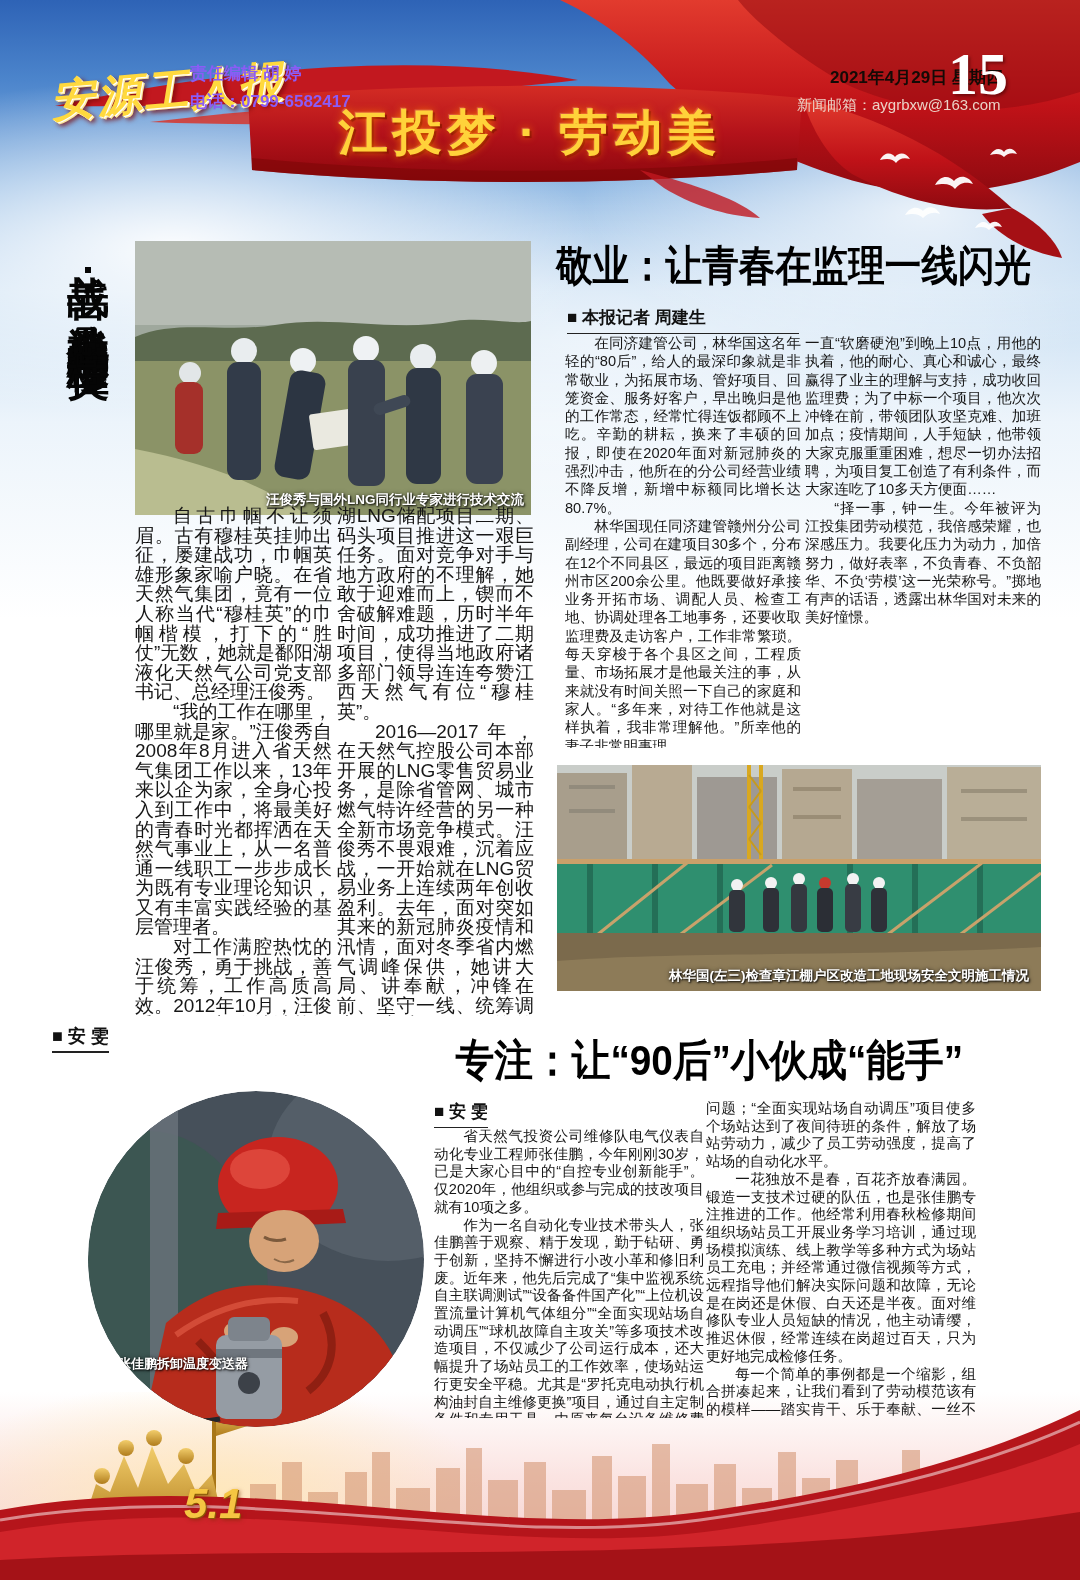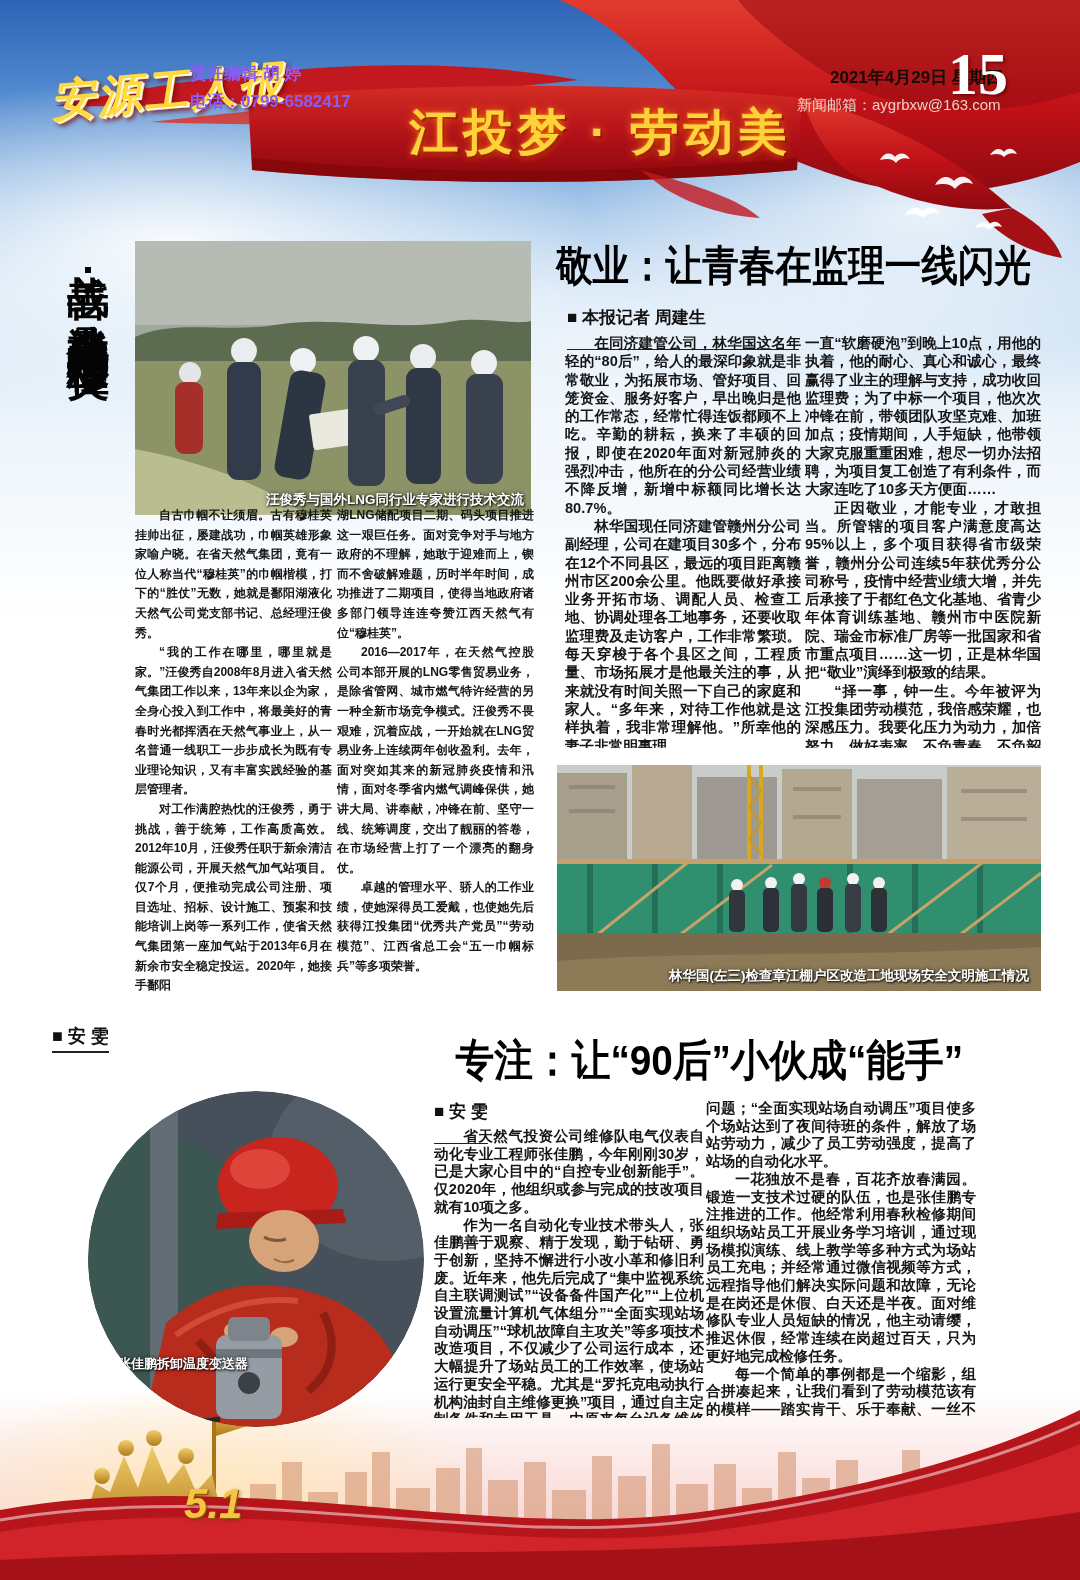--- a/index.html
+++ b/index.html
@@ -16,21 +16,21 @@
   
   .masthead{position:absolute;left:50px;top:62px;z-index:3;font-size:44px;font-weight:900;font-style:italic;
     color:#ffd93e;letter-spacing:3px;transform:rotate(-5deg);white-space:nowrap;
     text-shadow:1px 1px 0 #fff,2px 2px 0 #fbe8a0,4px 4px 5px #7e0b0b;}
   .editor-box{position:absolute;left:190px;top:60px;z-index:3;color:#8b5cf6;font-weight:bold;
     font-size:17px;line-height:28px;white-space:nowrap;}
   .date-line{position:absolute;left:802px;top:66px;z-index:3;color:#140a06;font-size:17px;font-weight:bold;white-space:nowrap;margin-left:28px;}
   .email-line{position:absolute;left:797px;top:96px;z-index:3;color:#ecd2c6;font-size:15px;white-space:nowrap;}
   .page-num{position:absolute;left:948px;top:40px;z-index:3;color:#fff;font-size:60px;font-weight:bold;
     font-family:"Liberation Serif",serif;text-shadow:2px 2px 3px rgba(60,0,0,.5);}
-  .banner-text{position:absolute;left:268px;top:100px;width:524px;z-index:3;text-align:right;
+  .banner-text{position:absolute;left:268px;top:100px;width:524px;z-index:3;text-align:center;
     font-size:49px;font-weight:900;color:#ffd23a;letter-spacing:5px;white-space:nowrap;
     text-shadow:0 0 9px rgba(255,120,0,.95),2px 2px 1px #7d0606,-1px -1px 1px rgba(255,255,255,.25);}
   
   .vert-headline{position:absolute;left:42px;top:240px;width:92px;height:778px;z-index:2;
     writing-mode:vertical-rl;text-orientation:upright;font-size:42px;font-weight:900;color:#050505;
     letter-spacing:3px;line-height:92px;}
   .vert-byline{position:absolute;left:52px;top:1024px;z-index:2;font-size:18px;font-weight:bold;color:#111;
     border-bottom:2px solid #222;padding-bottom:3px;white-space:nowrap;}
   
   .photo{position:absolute;overflow:hidden;z-index:2;margin-top:13px;}
@@ -39,29 +39,29 @@
   .photo-circle{left:88px;top:1078px;width:336px;height:336px;border-radius:50%;}
   .photo-caption{position:absolute;z-index:3;color:#fff;font-size:13.5px;font-weight:bold;
     text-shadow:1px 1px 2px rgba(0,0,0,.95),0 0 4px rgba(0,0,0,.6);white-space:nowrap;}
   .cap-top{right:7px;bottom:6px;}
   .cap-mid{right:12px;bottom:6px;}
   .cap-circle{left:30px;bottom:54px;font-size:13px;}
   
   .headline-main{position:absolute;left:556px;top:238px;width:486px;z-index:2;font-size:42px;font-weight:900;
     color:#000;letter-spacing:0px;white-space:nowrap;transform:scaleX(.87);transform-origin:left center;}
   .byline{position:absolute;z-index:2;font-size:17px;font-weight:bold;color:#111;
-    border-bottom:1.5px solid #222;padding-bottom:20px;white-space:nowrap;}
+    border-bottom:1.5px solid #222;padding-bottom:4px;white-space:nowrap;}
   .byline-main{left:567px;top:306px;width:232px;}
   .byline-bottom{left:434px;top:1100px;}
   .headline-bottom{position:absolute;left:428px;top:1032px;width:552px;z-index:2;text-align:center;
     font-size:43px;font-weight:900;color:#000;white-space:nowrap;transform:scaleX(.9);transform-origin:center;}
   .col{position:absolute;z-index:2;color:#161616;text-align:justify;overflow:hidden;}
-  .col p{margin:0;text-indent:2em;font-weight:bold;}
+  .col p{margin:0;text-indent:2em;}
   .col p.cont{text-indent:0;}
-  .left-col{width:197px;height:510px;top:506px;font-size:12px;line-height:19.6px;}
+  .left-col{width:197px;height:510px;top:506px;font-size:19px;line-height:19.6px;}
   #lcol1{left:135px;} #lcol2{left:337px;}
   .main-col{width:236px;height:414px;top:334px;font-size:14.6px;line-height:18.3px;}
   #mcol1{left:565px;} #mcol2{left:805px;}
   .bottom-col{width:270px;font-size:14.6px;line-height:17.7px;}
   #bcol1{left:434px;top:1128px;height:290px;}
   #bcol2{left:706px;top:1100px;height:318px;}
   
   .footer-svg{position:absolute;left:0;top:1392px;z-index:1;}
   .footer-label{position:absolute;left:184px;top:1480px;z-index:2;font-size:42px;font-weight:900;font-style:italic;
     color:#f5c542;text-shadow:1px 1px 0 #8a5b07,2px 2px 4px rgba(120,40,0,.6);}
@@ -158,21 +158,20 @@
 
   <div class="headline-main">敬业：让青春在监理一线闪光</div>
   <div class="byline byline-main">■ 本报记者  周建生</div>
   <div class="col main-col" id="mcol1">
     <p>在同济建管公司，林华国这名年轻的“80后”，给人的最深印象就是非常敬业，为拓展市场、管好项目、回笼资金、服务好客户，早出晚归是他的工作常态，经常忙得连饭都顾不上吃。辛勤的耕耘，换来了丰硕的回报，即使在2020年面对新冠肺炎的强烈冲击，他所在的分公司经营业绩不降反增，新增中标额同比增长达80.7%。</p>
     <p>林华国现任同济建管赣州分公司副经理，公司在建项目30多个，分布在12个不同县区，最远的项目距离赣州市区200余公里。他既要做好承接业务开拓市场、调配人员、检查工地、协调处理各工地事务，还要收取监理费及走访客户，工作非常繁琐。每天穿梭于各个县区之间，工程质量、市场拓展才是他最关注的事，从来就没有时间关照一下自己的家庭和家人。“多年来，对待工作他就是这样执着，我非常理解他。”所幸他的妻子非常明事理。</p>
 
   </div>
   <div class="col main-col" id="mcol2">
     <p class="cont">一直“软磨硬泡”到晚上10点，用他的执着，他的耐心、真心和诚心，最终赢得了业主的理解与支持，成功收回监理费；为了中标一个项目，他次次冲锋在前，带领团队攻坚克难、加班加点；疫情期间，人手短缺，他带领大家克服重重困难，想尽一切办法招聘，为项目复工创造了有利条件，而大家连吃了10多天方便面……</p>
-    <p>正因敬业，才能专业，才敢担当。所管辖的项目客户满意度高达95%以上，多个项目获得省市级荣誉，赣州分公司连续5年获优秀分公司称号，疫情中经营业绩大增，并先后承接了于都红色文化基地、省青少年体育训练基地、赣州市中医院新院、瑞金市标准厂房等一批国家和省市重点项目……这一切，正是林华国把“敬业”演绎到极致的结果。</p>
     <p>“择一事，钟一生。今年被评为江投集团劳动模范，我倍感荣耀，也深感压力。我要化压力为动力，加倍努力，做好表率，不负青春、不负韶华、不负‘劳模’这一光荣称号。”掷地有声的话语，透露出林华国对未来的美好憧憬。</p>
   </div>
 
   <div class="photo photo-mid">
     <svg width="484" height="226" viewBox="0 0 484 226">
       <rect width="484" height="226" fill="#c9cdc9"></rect>
       <g opacity=".9">
         <rect x="0" y="8" width="70" height="120" fill="#a59a86"></rect>
         <rect x="75" y="0" width="60" height="130" fill="#b7a78d"></rect>
         <rect x="140" y="12" width="80" height="116" fill="#9a948e"></rect>

